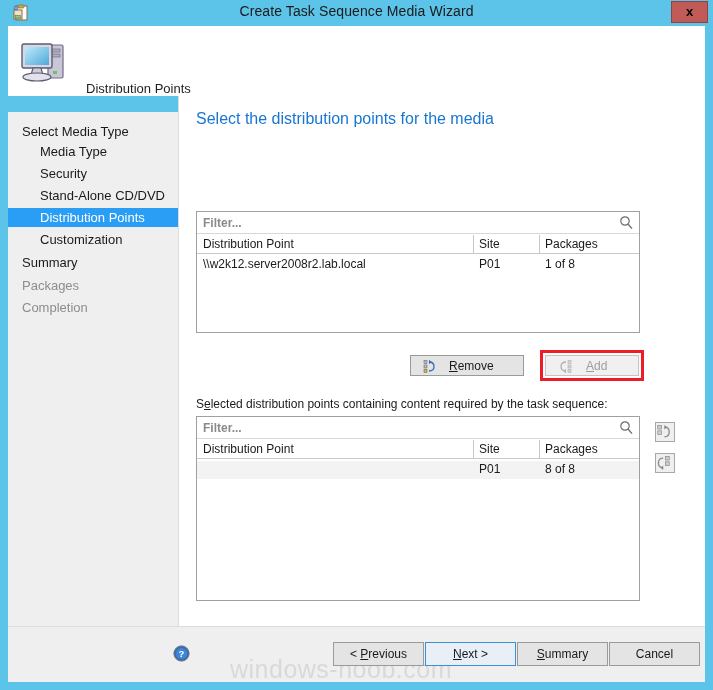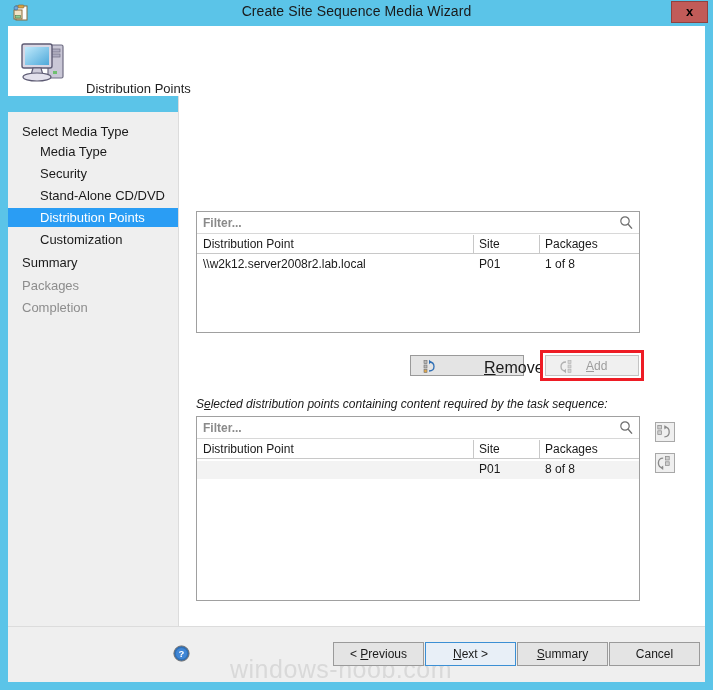--- a/index.html
+++ b/index.html
@@ -240,21 +240,21 @@
   <div id="titlebar">
     <span id="titlebar-icon">
       <svg width="18" height="18" viewBox="0 0 18 18">
         <rect x="4" y="2" width="11" height="14" fill="#fdfdfd" stroke="#8a6d3b" stroke-width="1"></rect>
         <rect x="6" y="1" width="6" height="3" rx="1" fill="#d9a441" stroke="#8a6d3b" stroke-width=".7"></rect>
         <rect x="2" y="6" width="8" height="9" fill="#f2e3c6" stroke="#8a6d3b" stroke-width="1"></rect>
         <rect x="3.5" y="11.5" width="5" height="2.5" fill="#8fc98f" stroke="#4c7a4c" stroke-width=".6"></rect>
         <circle cx="4" cy="4" r="2" fill="#6ea8dc" stroke="#35618f" stroke-width=".6"></circle>
       </svg>
     </span>
-    <div id="titlebar-text">Create Site Sequence Media Wizard</div>
+    <div id="titlebar-text">Create Task Sequence Media Wizard</div>
     <div id="close-button">x</div>
   </div>
 
   <div id="header">
     <span id="header-icon">
       <svg width="52" height="52" viewBox="0 0 52 52">
 
         <rect x="30" y="10" width="15" height="33" rx="1.5" fill="#c9c7d6" stroke="#6f6d83" stroke-width="1.2"></rect>
         <rect x="33" y="14" width="9" height="3" fill="#aeacc1" stroke="#6f6d83" stroke-width=".7"></rect>
         <rect x="33" y="19" width="9" height="3" fill="#aeacc1" stroke="#6f6d83" stroke-width=".7"></rect>
@@ -282,20 +282,21 @@
     <div class="nav-item lvl1" style="top:52px">Security</div>
     <div class="nav-item lvl1 selected" style="top:96px">Distribution Points</div>
     <div class="nav-item lvl1" style="top:118px">Customization</div>
     <div class="nav-item lvl0" style="top:141px">Summary</div>
     <div class="nav-item lvl0 disabled" style="top:164px">Packages</div>
     <div class="nav-item lvl0 disabled" style="top:186px">Completion</div>
   </div>
 
   <div id="content">
 
+    <div id="page-heading">Select the distribution points for the media</div>
 
 
     <div class="listbox" style="left:17px; top:115px; width:444px; height:122px;">
       <div class="filter-row">
         <span class="filter-placeholder">Filter...</span>
         <span class="filter-search-icon">
           <svg width="15" height="15" viewBox="0 0 15 15">
             <circle cx="6" cy="6" r="4.2" fill="none" stroke="#6d6d6d" stroke-width="1.2"></circle>
             <line x1="9.2" y1="9.2" x2="13" y2="13.6" stroke="#6d6d6d" stroke-width="1.4"></line>
           </svg>
@@ -318,38 +319,38 @@
     <div class="btn" style="left:231px; top:259px; width:114px; height:21px;">
       <span style="position:absolute; left:12px; top:3px;">
         <svg width="15" height="15" viewBox="0 0 15 15">
           <rect x="1" y="1.5" width="3" height="3" fill="#b9b9b9" stroke="#6d6d6d" stroke-width=".6"></rect>
           <rect x="1" y="6" width="3" height="3" fill="#b9b9b9" stroke="#6d6d6d" stroke-width=".6"></rect>
           <rect x="1" y="10.5" width="3" height="3" fill="#e0a84c" stroke="#6d6d6d" stroke-width=".6"></rect>
           <path d="M6 3 q5 0 5 4.5 q0 4.5 -5 4.5" fill="none" stroke="#2f6fb5" stroke-width="1.3"></path>
           <path d="M6 0.8 L6 5.2 L8.6 3 Z" fill="#2f6fb5"></path>
         </svg>
       </span>
-      <span style="position:absolute; left:38px; top:3px; font-size:16px;margin-left:35px;"><span></span><span class="accel">R</span><span>emove</span></span>
+      <span style="position:absolute; left:38px; top:3px; font-size:12px;"><span></span><span class="accel">R</span><span>emove</span></span>
     </div>
 
     <div class="btn disabled" style="left:366px; top:259px; width:94px; height:21px;">
       <span style="position:absolute; left:14px; top:3px;">
         <svg width="15" height="15" viewBox="0 0 15 15">
           <rect x="8" y="1.5" width="3" height="3" fill="#d5d5d5" stroke="#b0b0b0" stroke-width=".6"></rect>
           <rect x="8" y="6" width="3" height="3" fill="#d5d5d5" stroke="#b0b0b0" stroke-width=".6"></rect>
           <rect x="8" y="10.5" width="3" height="3" fill="#d5d5d5" stroke="#b0b0b0" stroke-width=".6"></rect>
           <path d="M6 3 q-5 0 -5 4.5 q0 4.5 5 4.5" fill="none" stroke="#b0b0b0" stroke-width="1.3"></path>
           <path d="M6 9.8 L6 14.2 L3.4 12 Z" fill="#b0b0b0"></path>
         </svg>
       </span>
       <span style="position:absolute; left:40px; top:3px; font-size:12px;"><span></span><span class="accel">A</span><span>dd</span></span>
     </div>
     <div id="add-highlight" style="left:361px; top:254px; width:104px; height:31px;"></div>
 
-    <div class="section-label" style="left:17px; top:301px;font-style:italic;"><span>S</span><span class="accel">e</span><span>lected distribution points containing content required by the task sequence:</span></div>
+    <div class="section-label" style="left:17px; top:301px;"><span>S</span><span class="accel">e</span><span>lected distribution points containing content required by the task sequence:</span></div>
 
     <div class="listbox" style="left:17px; top:320px; width:444px; height:185px;">
       <div class="filter-row">
         <span class="filter-placeholder">Filter...</span>
         <span class="filter-search-icon">
           <svg width="15" height="15" viewBox="0 0 15 15">
             <circle cx="6" cy="6" r="4.2" fill="none" stroke="#6d6d6d" stroke-width="1.2"></circle>
             <line x1="9.2" y1="9.2" x2="13" y2="13.6" stroke="#6d6d6d" stroke-width="1.4"></line>
           </svg>
         </span>

